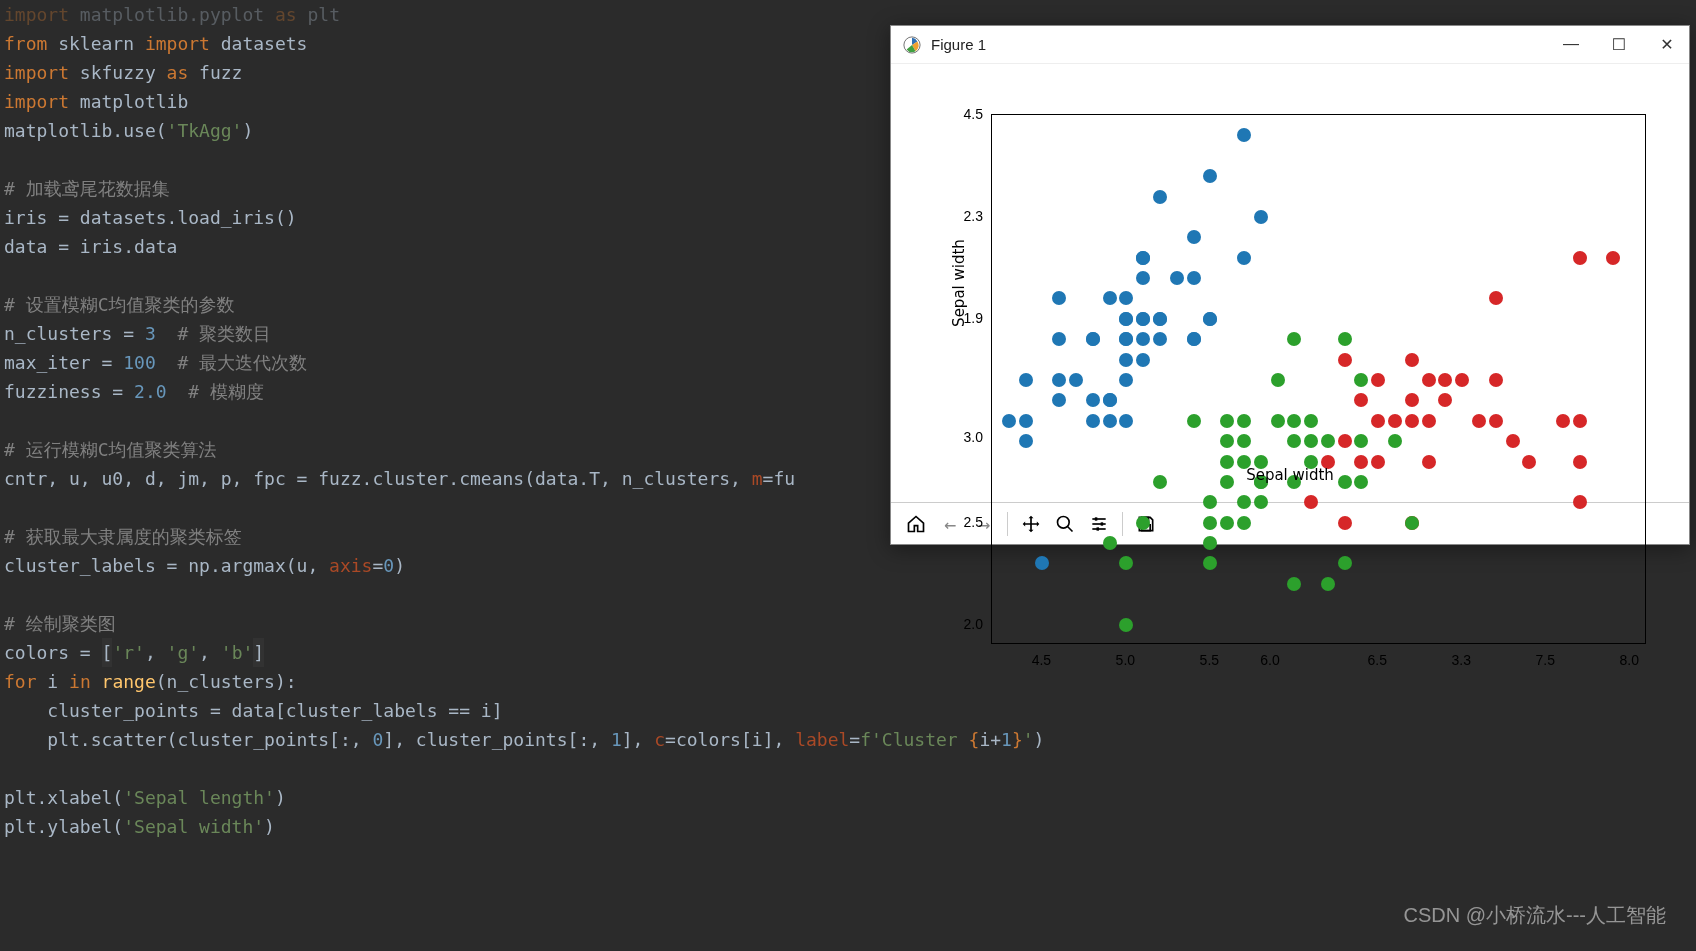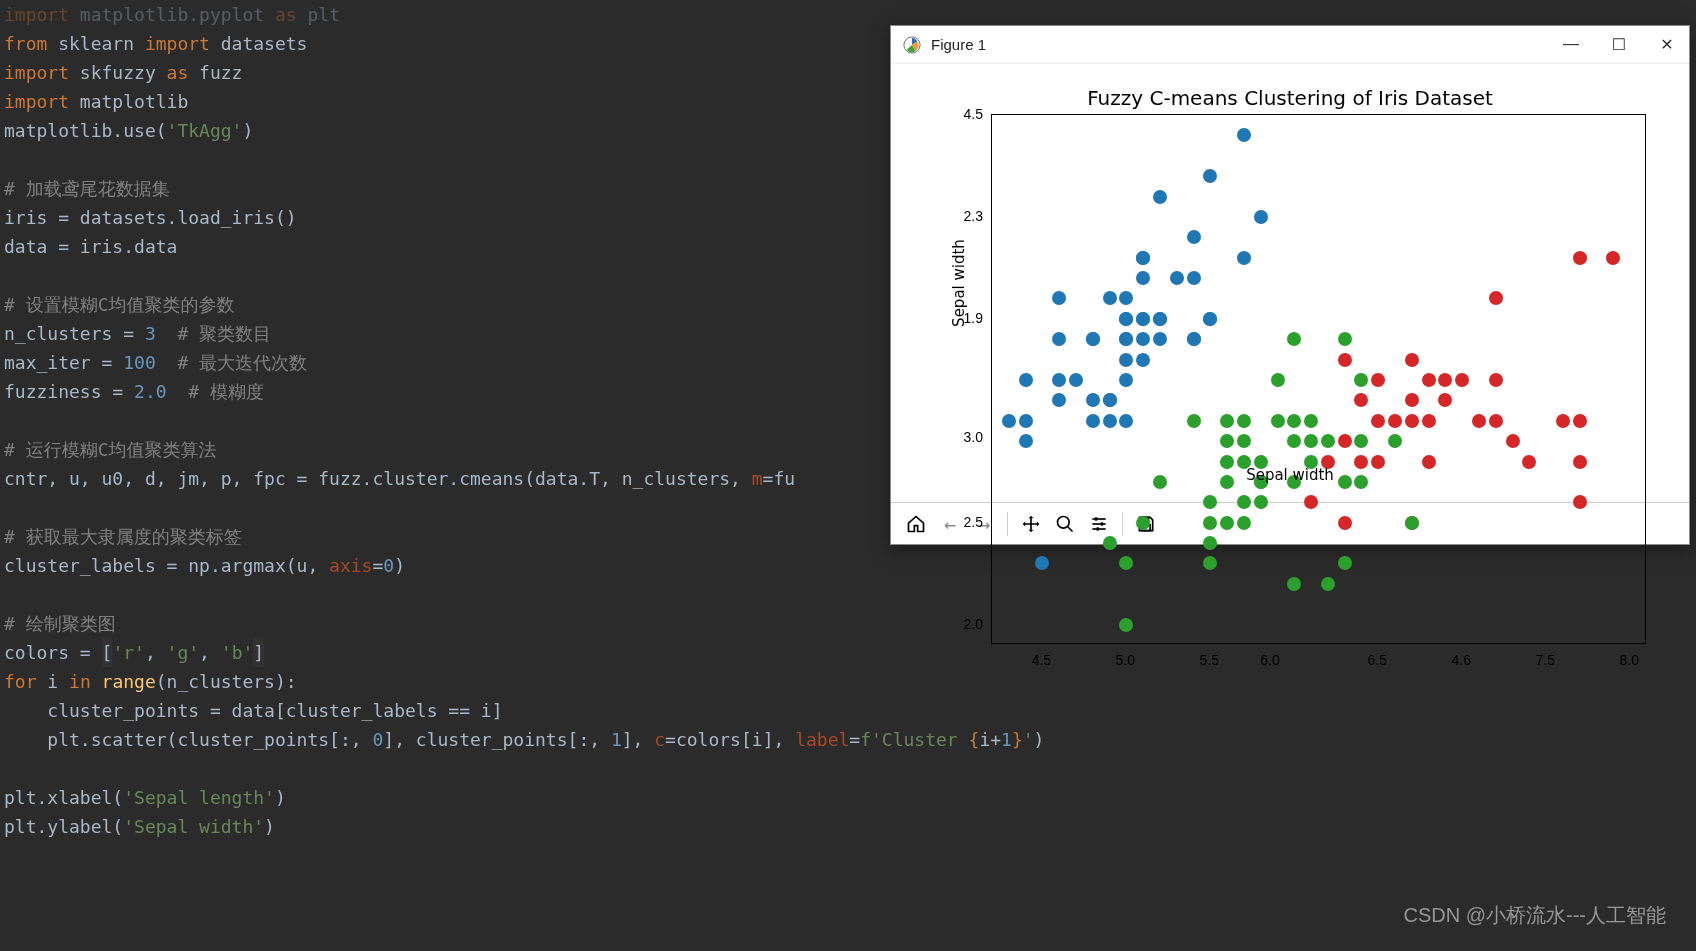--- a/index.html
+++ b/index.html
@@ -148,21 +148,20 @@
       <path d="M10 10 L14 17 A8 8 0 0 1 4 15 Z" fill="#40a040"></path>
     </svg>
     <span class="title">Figure 1</span>
     <div class="winbtns">
       <span class="winbtn">—</span>
       <span class="winbtn">☐</span>
       <span class="winbtn">✕</span>
     </div>
   </div>
   <div class="plot-area">
-    <div class="plot-title">Fuzzy C-means Clustering of Iris Dataset</div>
     <div class="ylabel">Sepal width</div>
     <div class="chart-box" id="chartbox">
         <div class="dot c0" style="left:352.6923076923077px;top:244.61538461538464px"></div>
         <div class="dot c0" style="left:386.28205128205127px;top:346.53846153846155px"></div>
         <div class="dot c0" style="left:419.8717948717949px;top:407.6923076923077px"></div>
         <div class="dot c0" style="left:419.8717948717949px;top:305.7692307692308px"></div>
         <div class="dot c0" style="left:436.66666666666663px;top:346.53846153846155px"></div>
         <div class="dot c0" style="left:453.4615384615385px;top:285.38461538461536px"></div>
         <div class="dot c0" style="left:453.4615384615385px;top:264.99999999999994px"></div>
         <div class="dot c0" style="left:470.2564102564103px;top:264.99999999999994px"></div>
@@ -284,21 +283,21 @@
         <div class="dot c2" style="left:117.5641025641026px;top:285.38461538461536px"></div>
         <div class="dot c2" style="left:134.35897435897436px;top:203.8461538461538px"></div>
       </div>
     <div class="xlabel">Sepal width</div>
     <div id="xticks">
         <div class="xtick" style="left:150.38461538461536px;top:588px">4.5</div>
         <div class="xtick" style="left:234.35897435897436px;top:588px">5.0</div>
         <div class="xtick" style="left:318.3333333333333px;top:588px">5.5</div>
         <div class="xtick" style="left:379px;top:588px">6.0</div>
         <div class="xtick" style="left:486.28205128205127px;top:588px">6.5</div>
-        <div class="xtick" style="left:570.2564102564103px;top:588px">4.6</div>
+        <div class="xtick" style="left:570.2564102564103px;top:588px">3.3</div>
         <div class="xtick" style="left:654.2307692307693px;top:588px">7.5</div>
         <div class="xtick" style="left:738.2051282051283px;top:588px">8.0</div>
       </div>
     <div id="yticks">
         <div class="ytick" style="left:52px;top:559.6153846153845px">2.0</div>
         <div class="ytick" style="left:52px;top:457.6923076923077px">2.5</div>
         <div class="ytick" style="left:52px;top:373px">3.0</div>
         <div class="ytick" style="left:52px;top:253.8461538461538px">1.9</div>
         <div class="ytick" style="left:52px;top:151.9230769230769px">2.3</div>
         <div class="ytick" style="left:52px;top:50px">4.5</div>

